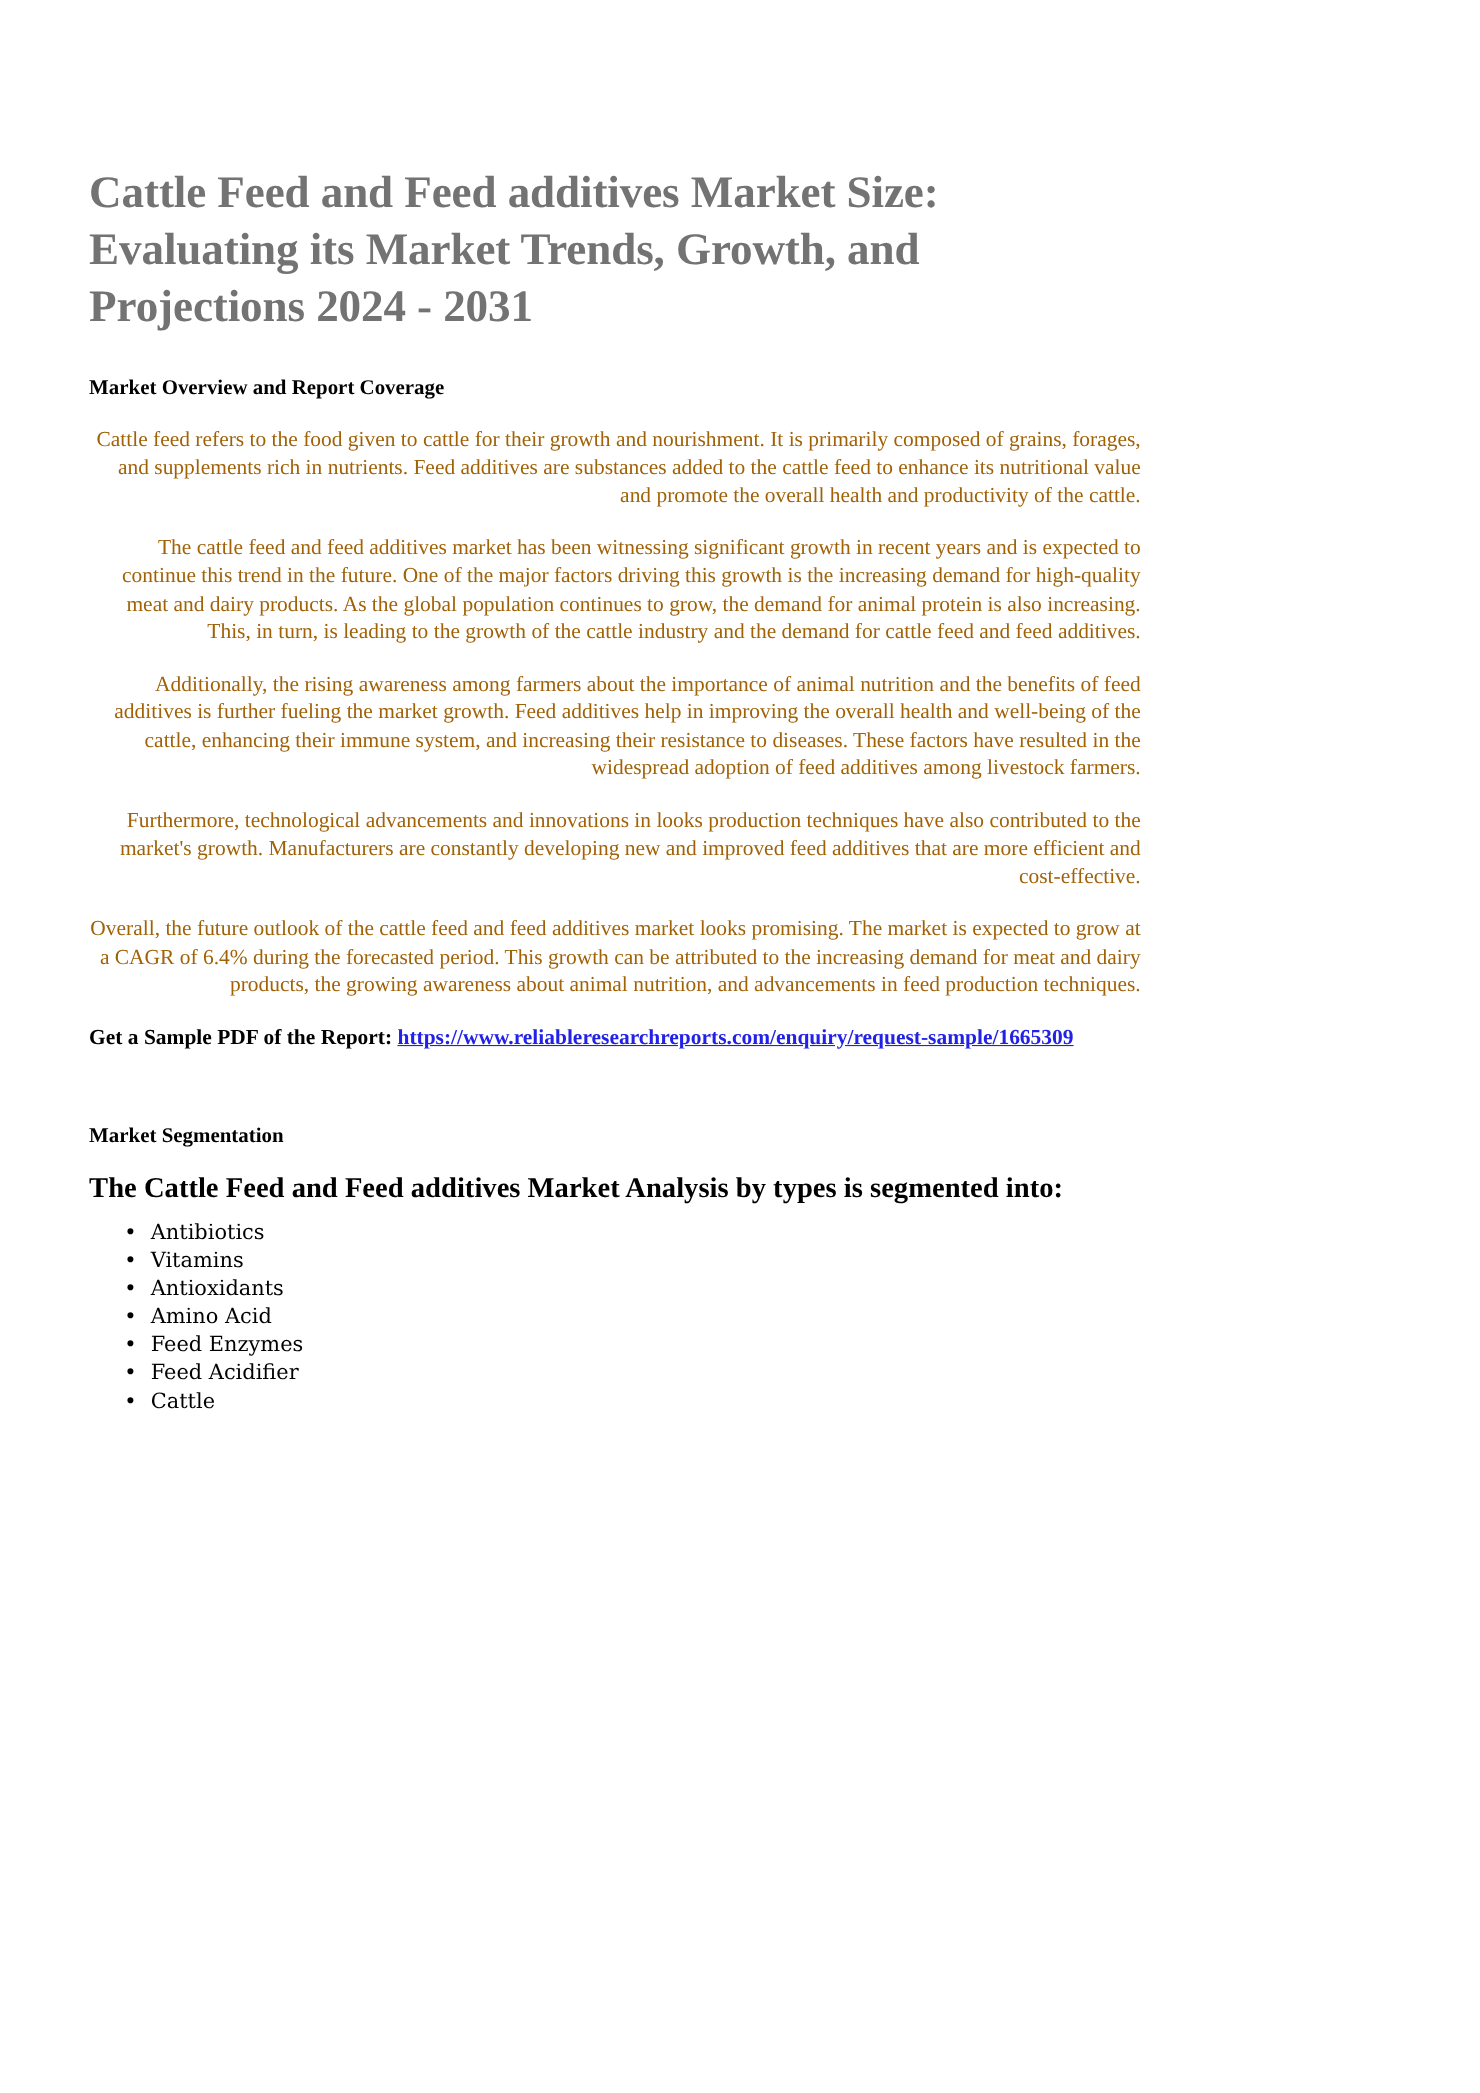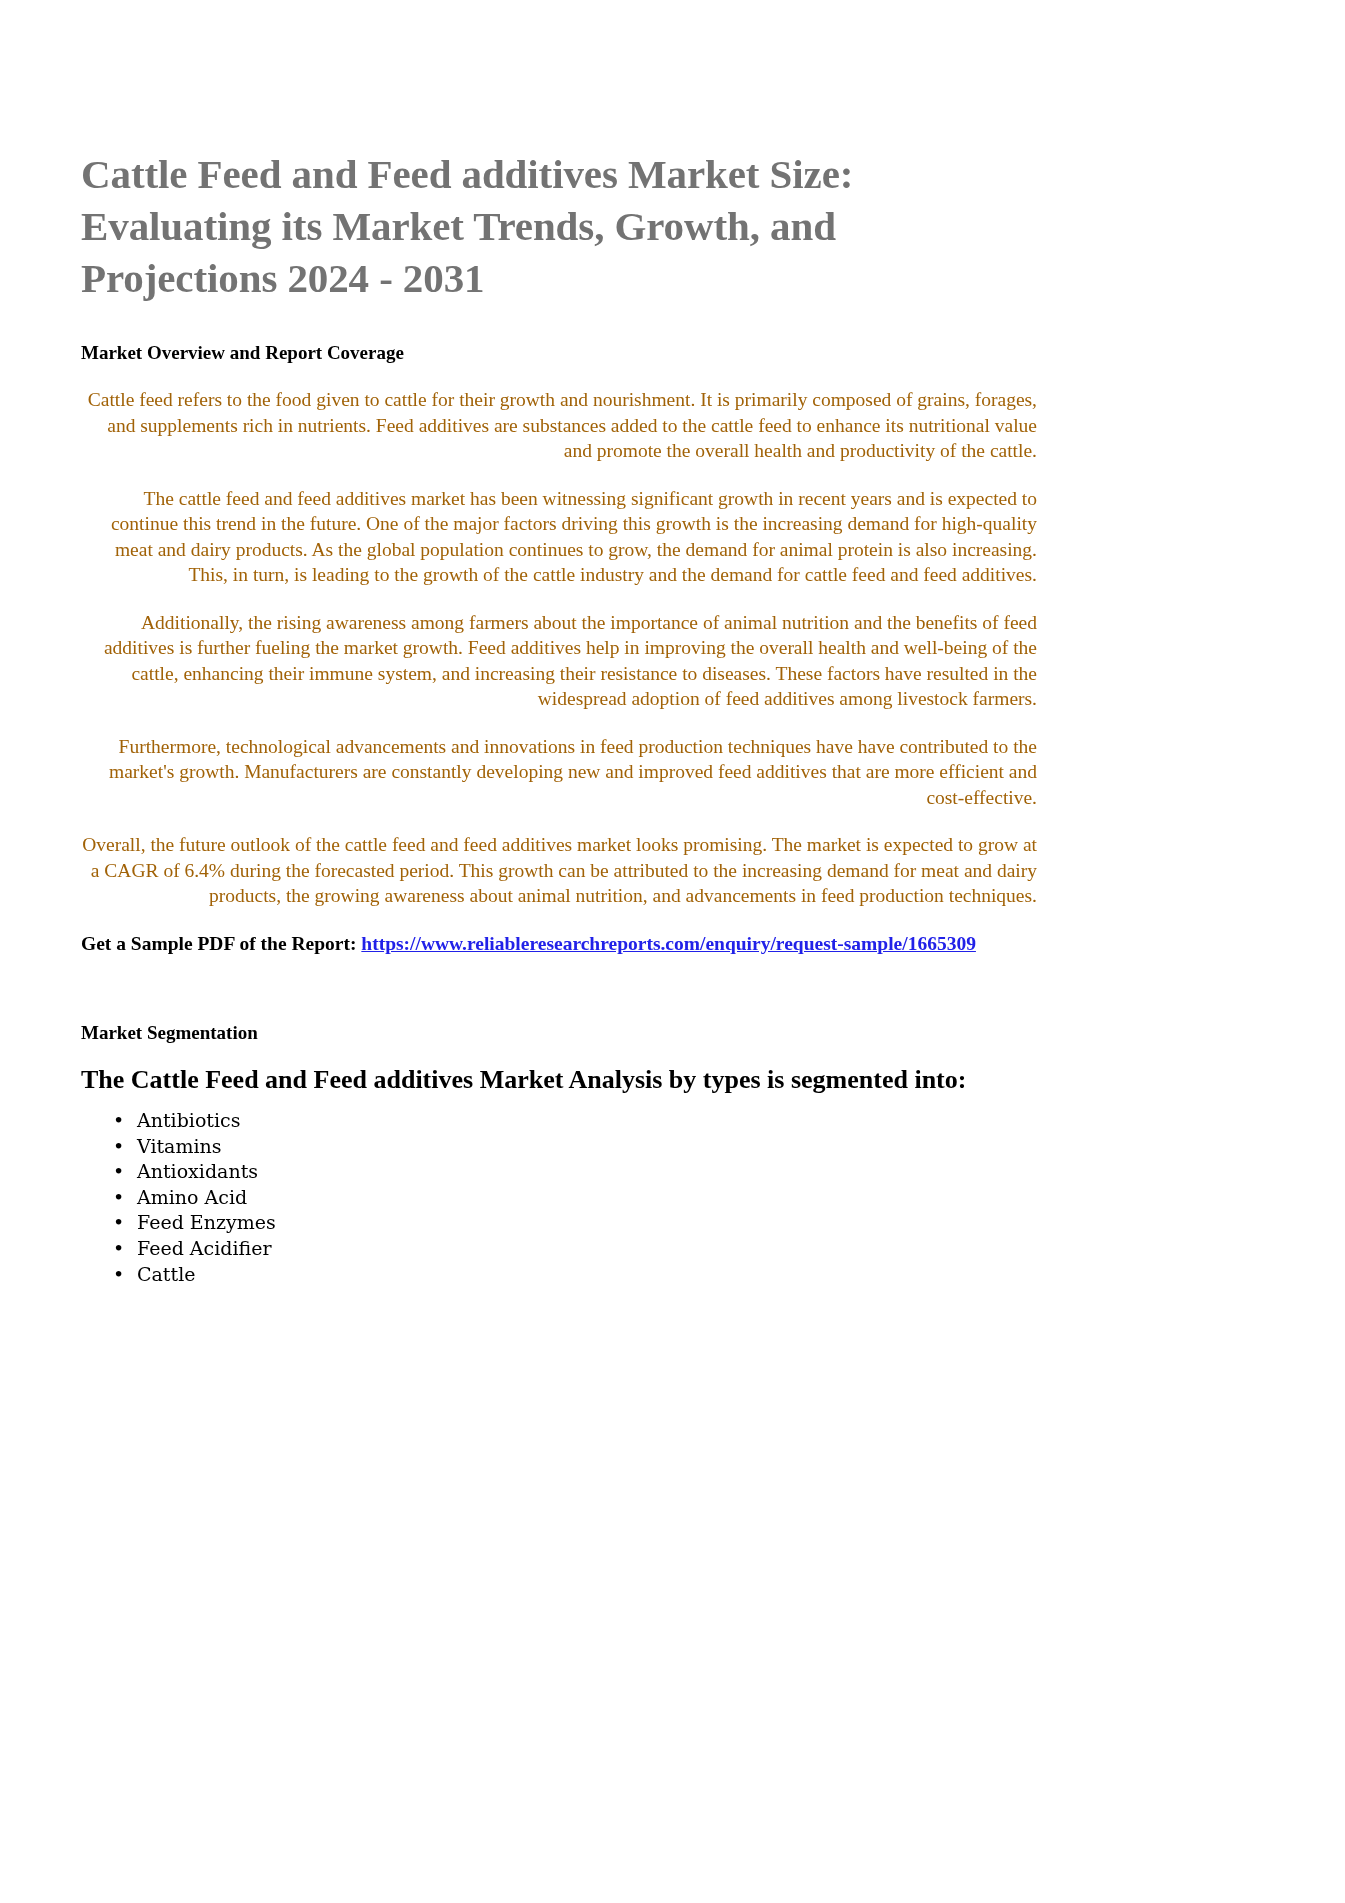--- a/index.html
+++ b/index.html
@@ -131,21 +131,21 @@
     <div class="sp-p-to-p"></div>
 
     <p class="para">The cattle feed and feed additives market has been witnessing significant growth in recent years and is expected to continue this trend in the future. One of the major factors driving this growth is the increasing demand for high-quality meat and dairy products. As the global population continues to grow, the demand for animal protein is also increasing. This, in turn, is leading to the growth of the cattle industry and the demand for cattle feed and feed additives.</p>
 
     <div class="sp-p-to-p"></div>
 
     <p class="para">Additionally, the rising awareness among farmers about the importance of animal nutrition and the benefits of feed additives is further fueling the market growth. Feed additives help in improving the overall health and well-being of the cattle, enhancing their immune system, and increasing their resistance to diseases. These factors have resulted in the widespread adoption of feed additives among livestock farmers.</p>
 
     <div class="sp-p-to-p"></div>
 
-    <p class="para">Furthermore, technological advancements and innovations in feed production techniques have have contributed to the market's growth. Manufacturers are constantly developing new and improved feed additives that are more efficient and cost-effective.</p>
+    <p class="para">Furthermore, technological advancements and innovations in looks production techniques have also contributed to the market's growth. Manufacturers are constantly developing new and improved feed additives that are more efficient and cost-effective.</p>
 
     <div class="sp-p-to-p"></div>
 
     <p class="para">Overall, the future outlook of the cattle feed and feed additives market looks promising. The market is expected to grow at a CAGR of 6.4% during the forecasted period. This growth can be attributed to the increasing demand for meat and dairy products, the growing awareness about animal nutrition, and advancements in feed production techniques.</p>
 
     <div class="sp-p-to-p"></div>
 
     <p class="link-line"><span class="link-label">Get a Sample PDF of the Report:</span> <a class="link" href="#">https://www.reliableresearchreports.com/enquiry/request-sample/1665309</a></p>
 
     <div class="sp-before-seg"></div>

